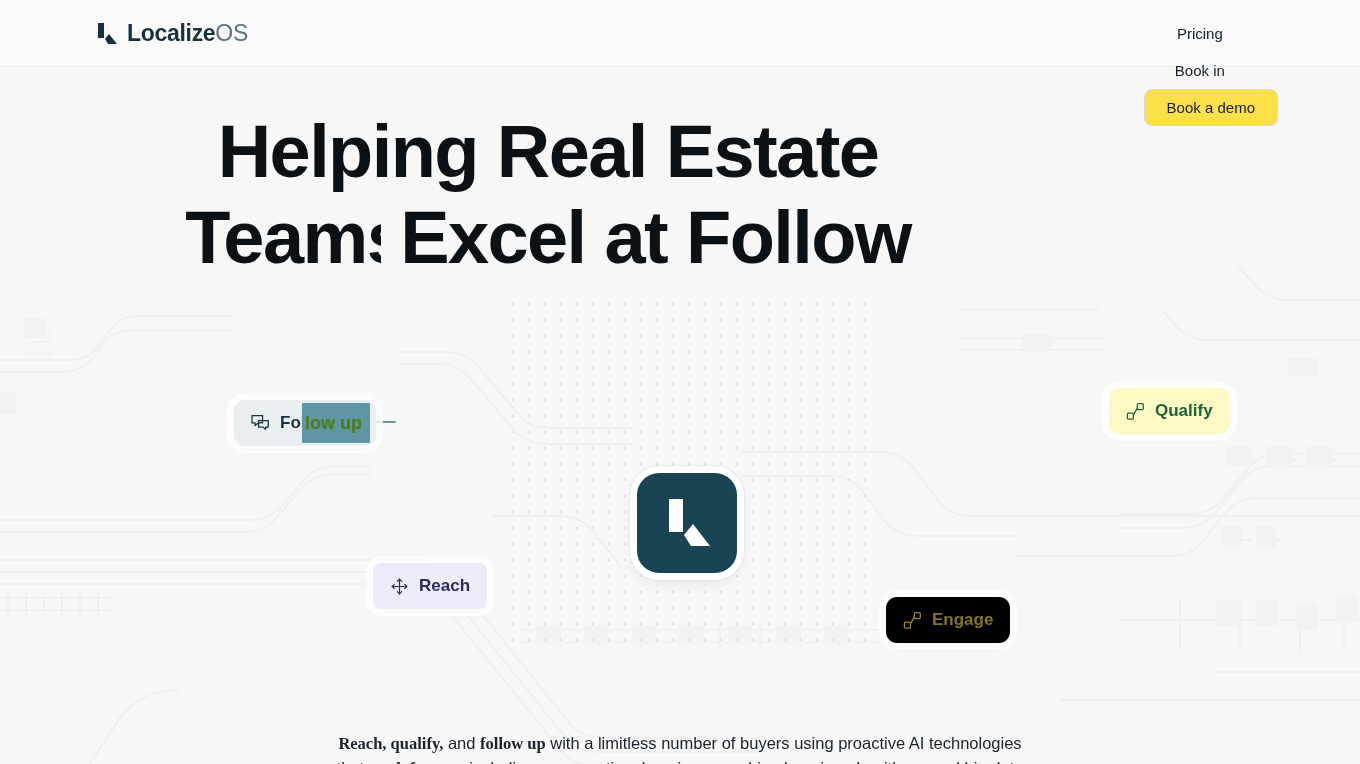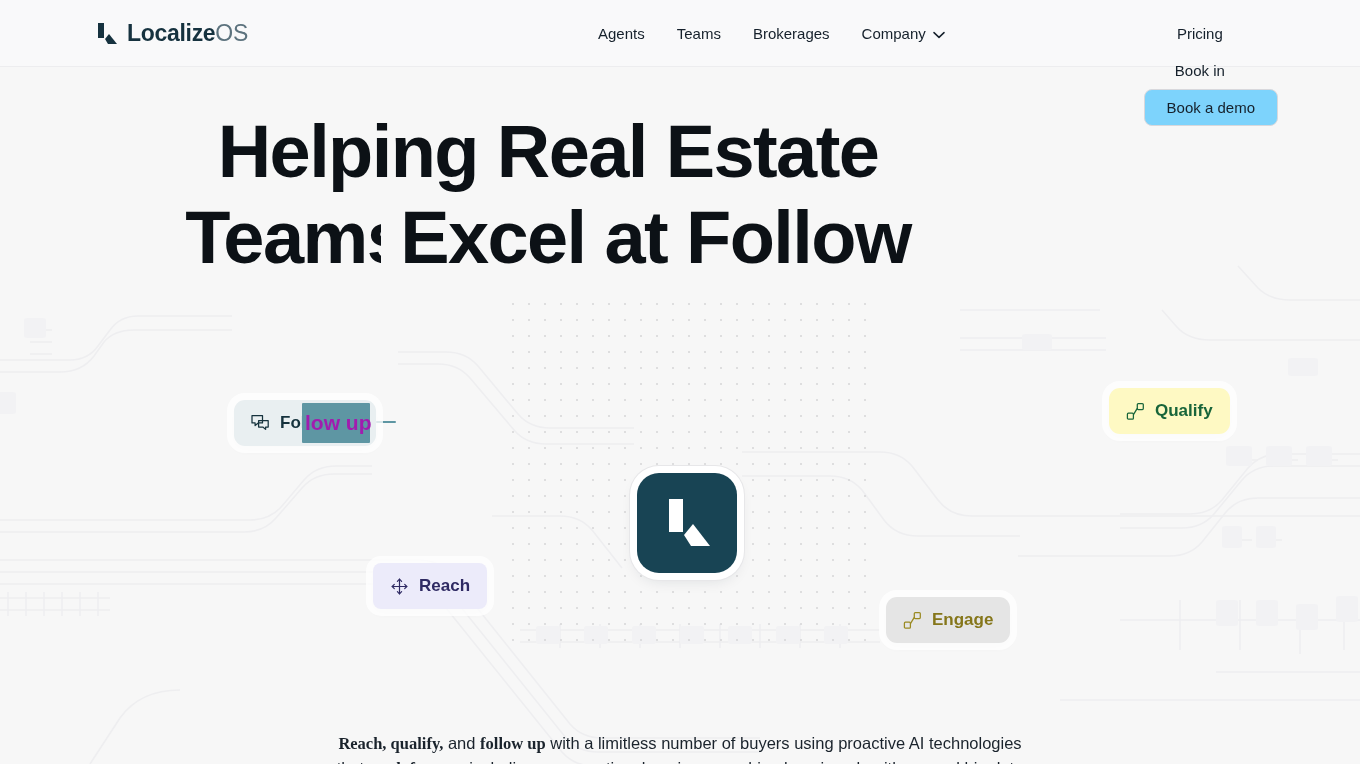--- a/index.html
+++ b/index.html
@@ -108,21 +108,21 @@
     padding: 0 17px;
     line-height: 37px;
     white-space: nowrap;
   }
   .demo-btn {
     margin-left: 22px;
     height: 37px;
     padding: 0 22px;
     border: 1px solid #d8d8dc;
     border-radius: 8px;
-    background: #7dd3fc;
+    background: #fde047;
     font-family: inherit;
     font-size: 15px;
     color: #15202b;
     cursor: pointer;
     white-space: nowrap;
   }
 
   
   .hero {
     position: relative;
@@ -164,41 +164,41 @@
     font-size: 17px;
     font-weight: 600;
     white-space: nowrap;
     box-shadow: 0 0 0 7px rgba(255,255,255,.78), 0 3px 9px rgba(20,30,45,.055);
   }
   .pill .ic { display: flex; align-items: center; }
 
   .pill-follow { left: 234px; top: 333px; background: #e9eff1; color: #15323d; }
   .pill-reach  { left: 373px; top: 496px; background: #ecebfa; color: #2f2a63; border-radius: 8px; }
   .pill-qualify{ left: 1109px; top: 321px; background: #fef9c3; color: #18653a; }
-  .pill-engage { left: 886px; top: 530px; background: #e5e5e5; color: #85761a; }
+  .pill-engage { left: 886px; top: 530px; background: #000000; color: #85761a; }
 
   
   .sel {
     position: absolute;
     left: 302px;
     top: 336px;
     width: 68px;
     height: 40px;
     background: #5e96a3;
     z-index: 15;
     border-radius: 1px;
   }
   .sel-text {
     position: absolute;
     left: 305px;
     top: 345px;
     z-index: 16;
-    font-size: 21px;
+    font-size: 18px;
     font-weight: 600;
-    color: #a21caf;
+    color: #4d7c0f;
     white-space: nowrap;
     line-height: 22px;
   }
 
   .teal-dash {
     position: absolute;
     left: 376px;
     top: 354px;
     width: 20px;
     height: 2px;
@@ -323,33 +323,20 @@
   <a class="brand" href="#">
     <span class="brand-mark">
       <svg width="22" height="24" viewBox="0 0 22 24" xmlns="http://www.w3.org/2000/svg">
         <path d="M2 1 h6 v15 h-6 z" fill="#16323f"></path>
         <path d="M9 17 l4 -5 l8 10 h-9 z" fill="#16323f"></path>
       </svg>
     </span>
     <span class="brand-text"><span>Localize</span><span class="os">OS</span></span>
   </a>
 
-  <nav class="nav">
-    <a href="#">Agents</a>
-    <a href="#">Teams</a>
-    <a href="#">Brokerages</a>
-    <a href="#" class="has-caret">
-      <span>Company</span>
-      <span class="caret">
-        <svg width="12" height="8" viewBox="0 0 12 8" xmlns="http://www.w3.org/2000/svg">
-          <path d="M1 1.6 L6 6.4 L11 1.6" fill="none" stroke="#15202b" stroke-width="1.5" stroke-linecap="round" stroke-linejoin="round"></path>
-        </svg>
-      </span>
-    </a>
-  </nav>
 
   <div class="nav-right">
     <a class="plain" href="#">Pricing</a>
     <a class="plain" href="#">Book in</a>
     <button class="demo-btn">Book a demo</button>
   </div>
 
 </header>
 
 <main class="hero">

